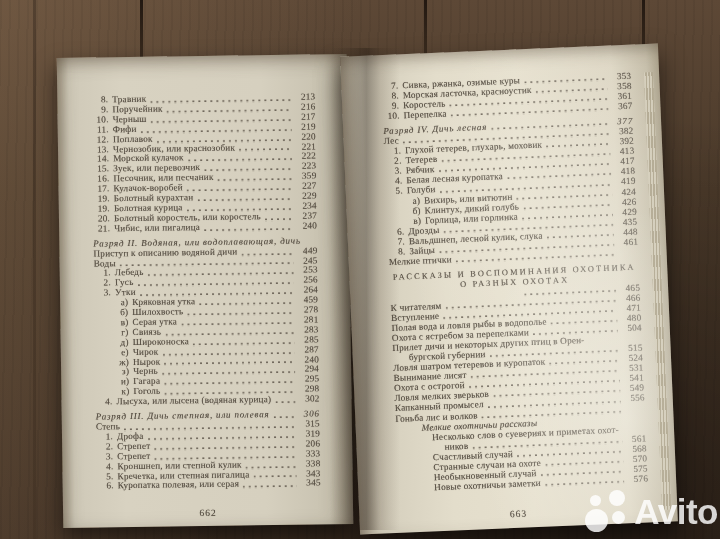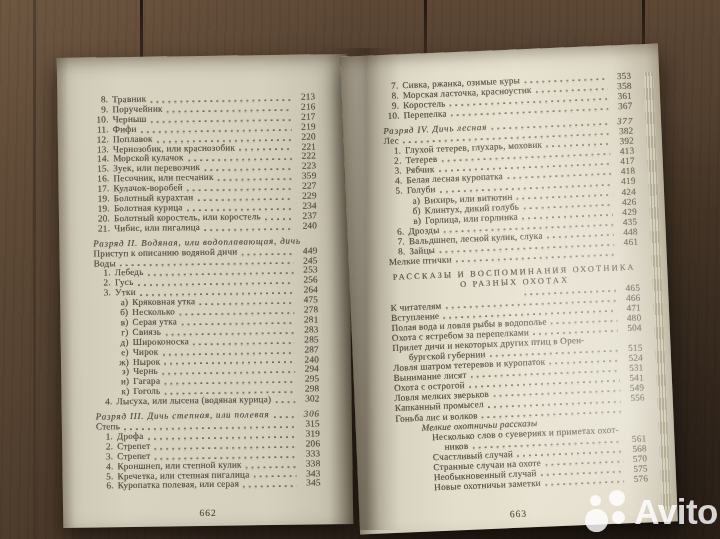--- a/index.html
+++ b/index.html
@@ -236,25 +236,25 @@
       <div class="row ind-1">
         <span class="num">3.</span>
         <span class="txt">Утки</span>
         <span class="dots"></span>
         <span class="pg">264</span>
       </div>
       <div class="row ind-2">
         <span class="num">а)</span>
         <span class="txt">Кряковная утка</span>
         <span class="dots"></span>
-        <span class="pg">475</span>
+        <span class="pg">459</span>
       </div>
       <div class="row ind-2">
         <span class="num">б)</span>
-        <span class="txt">Несколько</span>
+        <span class="txt">Шилохвость</span>
         <span class="dots"></span>
         <span class="pg">278</span>
       </div>
       <div class="row ind-2">
         <span class="num">в)</span>
         <span class="txt">Серая утка</span>
         <span class="dots"></span>
         <span class="pg">281</span>
       </div>
       <div class="row ind-2">

